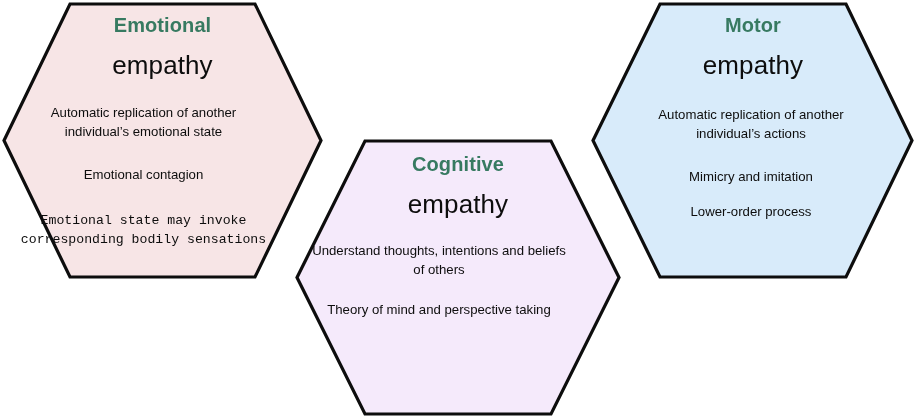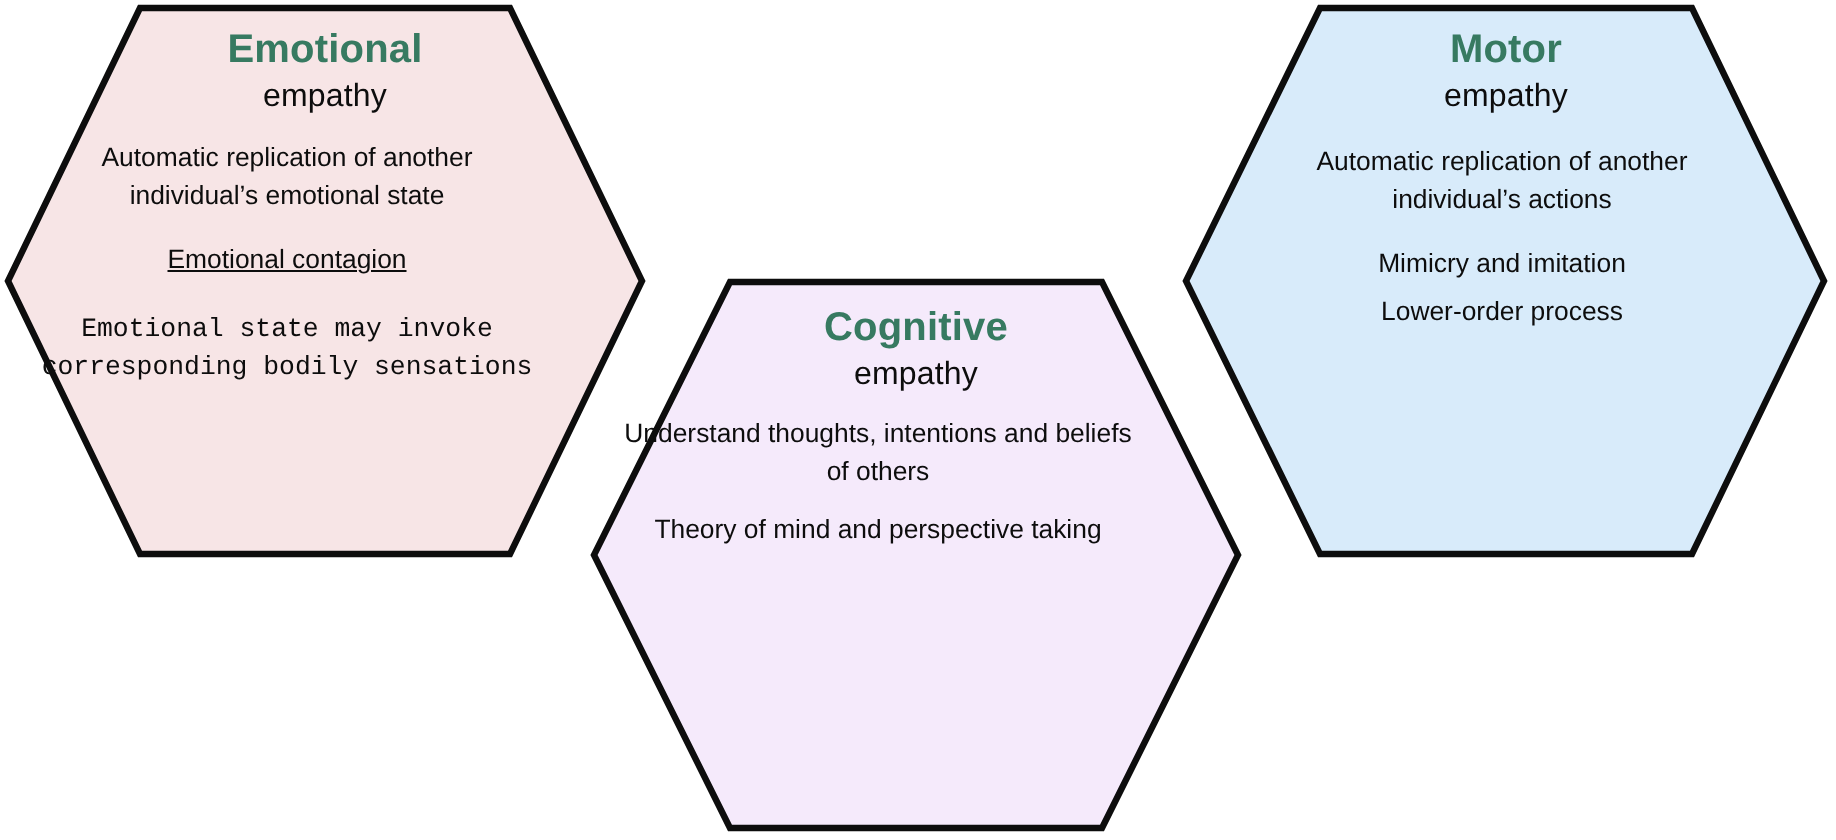--- a/index.html
+++ b/index.html
@@ -40,53 +40,54 @@
     left: 0;
     top: 0;
     width: 100%;
     height: 100%;
     box-sizing: border-box;
     display: flex;
     flex-direction: column;
     align-items: center;
     text-align: center;
     color: #0d0d0d;
+    gap: 11px;
   }
 
   .title-line {
     font-size: 20px;
     font-weight: bold;
     line-height: 1.14;
     letter-spacing: 0.1px;
     white-space: nowrap;
   }
 
   .subtitle-line {
-    font-size: 16px;
+    font-size: 26px;
     font-weight: normal;
     line-height: 1.2;
     letter-spacing: 0.1px;
     white-space: nowrap;
     color: #0d0d0d;
   }
 
   .body-para {
     font-size: 13.2px;
     line-height: 1.42;
     color: #0d0d0d;
   }
 
   
   #hex-emotional { left: 0px; top: 0px; width: 325px; height: 281px; }
   #hex-emotional .hex-content { padding: 8px 58px 0 58px; }
   #hex-emotional .title-line { margin-top: 6px; }
   #hex-emotional .subtitle-line { margin-top: 2px; }
   #hex-emotional .body-para { width: 252px; margin-left: -38px; }
   #hex-emotional .p1 { margin-top: 12px; }
-  #hex-emotional .p2 { margin-top: 14px; text-decoration: underline; }
+  #hex-emotional .p2 { margin-top: 14px; }
   #hex-emotional .p3 { margin-top: 16px; font-family: Liberation Mono, monospace; }
 
   
   #hex-cognitive { left: 293px; top: 137px; width: 330px; height: 281px; }
   #hex-cognitive .hex-content { padding: 8px 58px 0 58px; }
   #hex-cognitive .title-line { margin-top: 8px; }
   #hex-cognitive .subtitle-line { margin-top: 2px; }
   #hex-cognitive .body-para { width: 258px; margin-left: -38px; }
   #hex-cognitive .p1 { margin-top: 11px; }
   #hex-cognitive .p2 { margin-top: 11px; }

